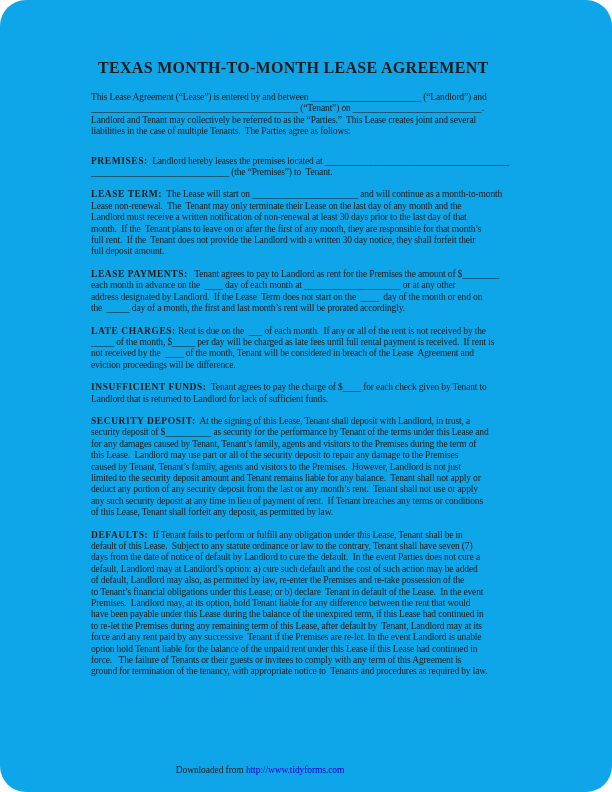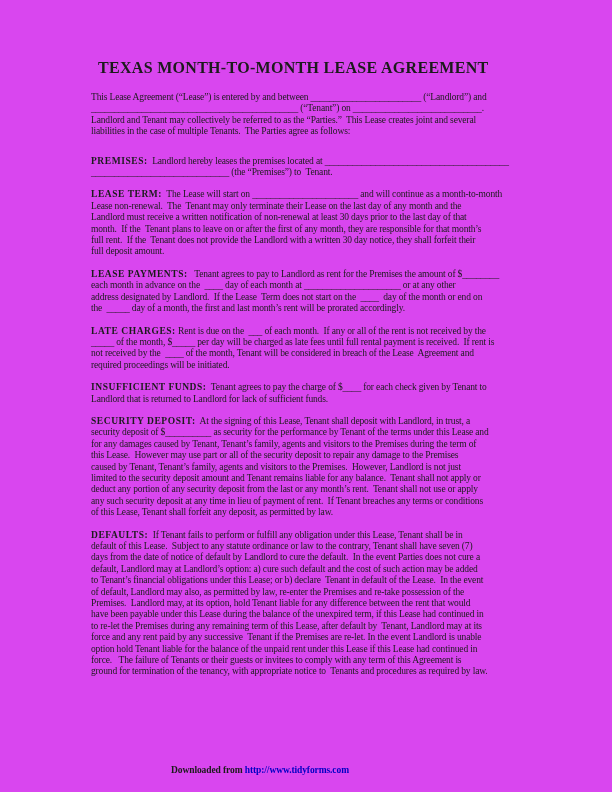--- a/index.html
+++ b/index.html
@@ -4,21 +4,21 @@
 <style>
   html, body { margin:0; padding:0; }
   body {
     width:612px; height:792px;
     background:#fefefe;
     font-family:"Liberation Serif", serif;
     color:#1b1b1b;
     position:relative;
     overflow:hidden;
   }
-  .page { position:absolute; inset:0; background:#d946ef; }
+  .page { position:absolute; inset:0; background:#0ea5e9;border-radius:26px; }
   .doc-title {
     margin:58px 0 0 98px;
     font-size:16px;
     line-height:20px;
     font-weight:bold;
     letter-spacing:0.3px;
     white-space:pre;
   }
   .content {
     position:absolute;
@@ -33,21 +33,21 @@
     letter-spacing:-0.15px;
     white-space:pre;
   }
   .sh { font-weight:bold; letter-spacing:0.55px; }
   .footer {
     position:absolute;
     left:0; bottom:17px;
     width:520px;
     text-align:center;
     font-size:9.5px;
-    font-weight:bold;
+    font-weight:normal;
     letter-spacing:-0.1px;
   }
   .footer a {
     color:#0000c4;
     text-decoration:none;
     cursor:pointer;
   }
 </style>
 </head>
 <body>
@@ -83,47 +83,47 @@
       <div class="line"><span class="sh">LEASE PAYMENTS:</span><span>   Tenant agrees to pay to Landlord as rent for the Premises the amount of $________</span></div>
       <div class="line">each month in advance on the  ____ day of each month at _____________________ or at any other</div>
       <div class="line">address designated by Landlord.  If the Lease  Term does not start on the  ____  day of the month or end on</div>
       <div class="line">the  _____ day of a month, the first and last month’s rent will be prorated accordingly.</div>
     </div>
 
     <div class="section">
       <div class="line"><span class="sh">LATE CHARGES:</span><span> Rent is due on the  ___ of each month.  If any or all of the rent is not received by the</span></div>
       <div class="line">_____ of the month, $_____ per day will be charged as late fees until full rental payment is received.  If rent is</div>
       <div class="line">not received by the  ____ of the month, Tenant will be considered in breach of the Lease  Agreement and</div>
-      <div class="line">required proceedings will be initiated.</div>
+      <div class="line">eviction proceedings will be difference.</div>
     </div>
 
     <div class="section">
       <div class="line"><span class="sh">INSUFFICIENT FUNDS:</span><span>  Tenant agrees to pay the charge of $____ for each check given by Tenant to</span></div>
       <div class="line">Landlord that is returned to Landlord for lack of sufficient funds.</div>
     </div>
 
     <div class="section">
       <div class="line"><span class="sh">SECURITY DEPOSIT:</span><span>  At the signing of this Lease, Tenant shall deposit with Landlord, in trust, a</span></div>
       <div class="line">security deposit of $__________ as security for the performance by Tenant of the terms under this Lease and</div>
       <div class="line">for any damages caused by Tenant, Tenant’s family, agents and visitors to the Premises during the term of</div>
-      <div class="line">this Lease.  However may use part or all of the security deposit to repair any damage to the Premises</div>
+      <div class="line">this Lease.  Landlord may use part or all of the security deposit to repair any damage to the Premises</div>
       <div class="line">caused by Tenant, Tenant’s family, agents and visitors to the Premises.  However, Landlord is not just</div>
       <div class="line">limited to the security deposit amount and Tenant remains liable for any balance.  Tenant shall not apply or</div>
       <div class="line">deduct any portion of any security deposit from the last or any month’s rent.  Tenant shall not use or apply</div>
       <div class="line">any such security deposit at any time in lieu of payment of rent.  If Tenant breaches any terms or conditions</div>
       <div class="line">of this Lease, Tenant shall forfeit any deposit, as permitted by law.</div>
     </div>
 
     <div class="section">
       <div class="line"><span class="sh">DEFAULTS:</span><span>  If Tenant fails to perform or fulfill any obligation under this Lease, Tenant shall be in</span></div>
       <div class="line">default of this Lease.  Subject to any statute ordinance or law to the contrary, Tenant shall have seven (7)</div>
       <div class="line">days from the date of notice of default by Landlord to cure the default.  In the event Parties does not cure a</div>
       <div class="line">default, Landlord may at Landlord’s option: a) cure such default and the cost of such action may be added</div>
+      <div class="line">of default, Landlord may also, as permitted by law, re-enter the Premises and re-take possession of the</div>
       <div class="line">to Tenant’s financial obligations under this Lease; or b) declare  Tenant in default of the Lease.  In the event</div>
-      <div class="line">of default, Landlord may also, as permitted by law, re-enter the Premises and re-take possession of the</div>
       <div class="line">Premises.  Landlord may, at its option, hold Tenant liable for any difference between the rent that would</div>
       <div class="line">have been payable under this Lease during the balance of the unexpired term, if this Lease had continued in</div>
       <div class="line">to re-let the Premises during any remaining term of this Lease, after default by  Tenant, Landlord may at its</div>
       <div class="line">force and any rent paid by any successive  Tenant if the Premises are re-let. In the event Landlord is unable</div>
       <div class="line">option hold Tenant liable for the balance of the unpaid rent under this Lease if this Lease had continued in</div>
       <div class="line">force.   The failure of Tenants or their guests or invitees to comply with any term of this Agreement is</div>
       <div class="line">ground for termination of the tenancy, with appropriate notice to  Tenants and procedures as required by law.</div>
     </div>
 
   </div>

